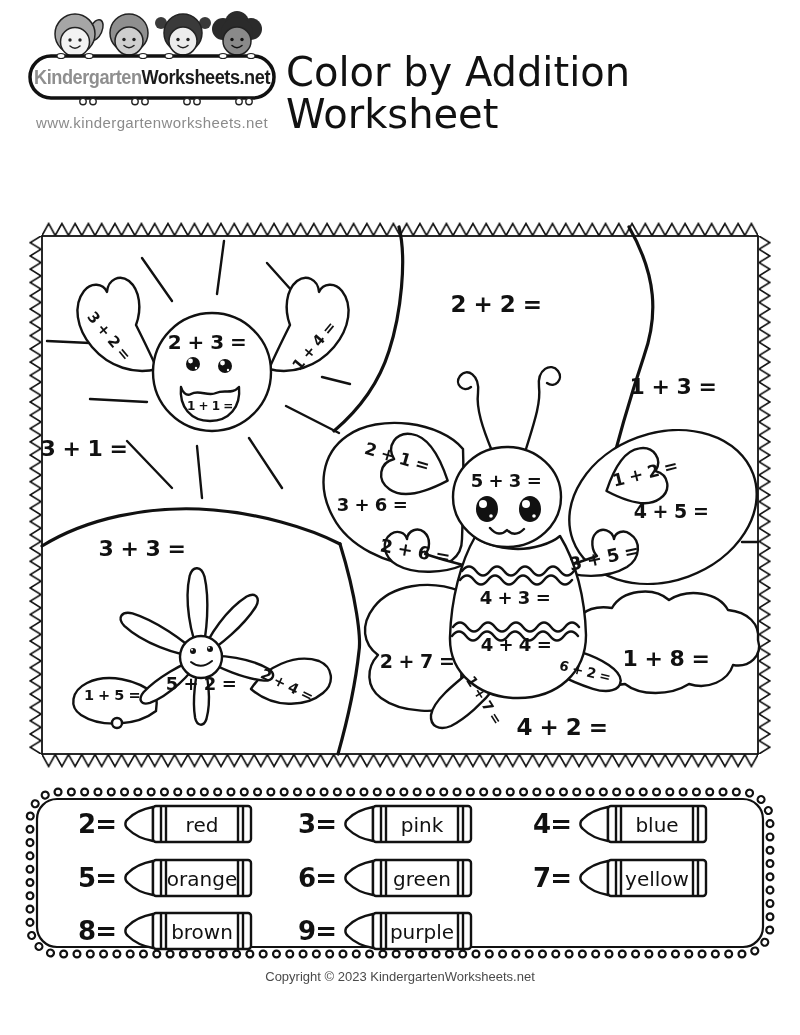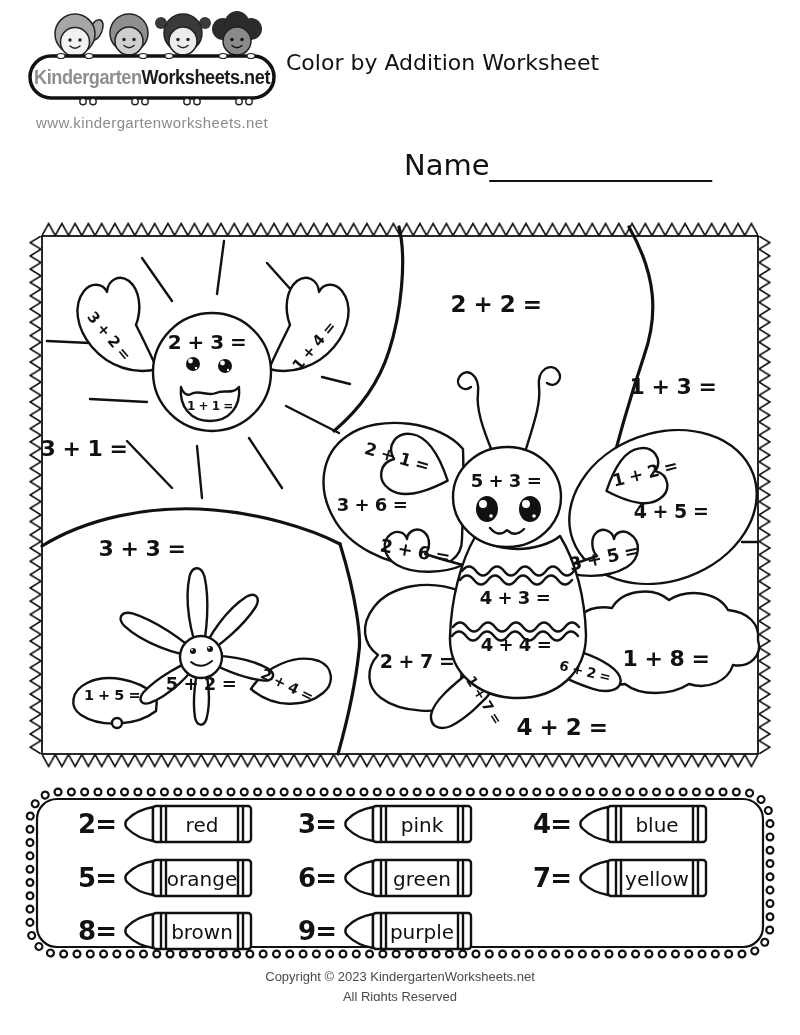--- a/index.html
+++ b/index.html
@@ -2,21 +2,21 @@
 <html><head>
 <meta charset="utf-8">
 <style>
   html,body{margin:0;padding:0;background:#fff;}
   .page{position:relative;width:800px;height:1001px;background:#fff;overflow:hidden;
         font-family:"Liberation Sans",sans-serif;color:#111;}
   
   .logo-wrap{position:absolute;left:26px;top:8px;width:252px;text-align:center;}
   .logo-url{font-size:15px;color:#8b8b8b;letter-spacing:.4px;margin-top:2px;}
   .title{position:absolute;left:286px;top:51px;margin:0;line-height:1.05;
-         font-family:"DejaVu Sans",sans-serif;font-weight:400;font-size:22px;}
+         font-family:"DejaVu Sans",sans-serif;font-weight:400;font-size:40px;}
   .name-row{position:absolute;left:404px;top:150px;white-space:nowrap;
             font-family:"DejaVu Sans",sans-serif;font-size:29px;line-height:1.1;}
   .name-line{letter-spacing:-1.5px;}
   
   .picture{position:absolute;left:29px;top:221px;}
   .keybox{position:absolute;left:24px;top:786px;}
   .footer{position:absolute;left:0;top:967px;width:100%;text-align:center;
           font-size:13px;color:#4a4a4a;line-height:1.5;}
   
   .ln{fill:none;stroke:#111;stroke-width:2.4;stroke-linecap:round;stroke-linejoin:round;}
@@ -96,21 +96,20 @@
         <circle cx="170" cy="93.5" r="3.2" fill="#fff" stroke="#222" stroke-width="1.4"></circle>
         <circle cx="212" cy="93.5" r="3.2" fill="#fff" stroke="#222" stroke-width="1.4"></circle>
         <circle cx="222" cy="93.5" r="3.2" fill="#fff" stroke="#222" stroke-width="1.4"></circle>
       </g>
     </svg>
     <div class="logo-url">www.kindergartenworksheets.net</div>
   </div>
 
   <h1 class="title">Color by Addition Worksheet</h1>
 
-  <div class="name-row"><span>Name</span><span class="name-line">_________________</span></div>
 
   <svg class="picture" width="742" height="548" viewBox="0 0 742 548">
     <defs>
       <pattern id="zt" width="13.26" height="14" patternUnits="userSpaceOnUse" x="13" y="1">
         <path class="zz" d="M0,13.5 L6.63,1.5 L13.26,13.5"></path>
         </pattern>
       <pattern id="zb" width="13.26" height="14" patternUnits="userSpaceOnUse" x="13" y="533">
         <path class="zz" d="M0,0.5 L6.63,12.5 L13.26,0.5"></path>
         </pattern>
       <pattern id="zl" width="13" height="13.28" patternUnits="userSpaceOnUse" x="0" y="15">
@@ -303,16 +302,15 @@
     </g>
     <g>
       <text class="knum" x="312" y="145">9=</text>
       <use href="#crayonShape" x="316" y="123"></use>
       <text class="kword" x="398" y="146">purple</text>
     </g>
   </svg>
 
   <div class="footer">
     <div>Copyright © 2023 KindergartenWorksheets.net</div>
-    <div>All Rights Reserved</div>
   </div>
 
 </div>
 
 </body></html>

